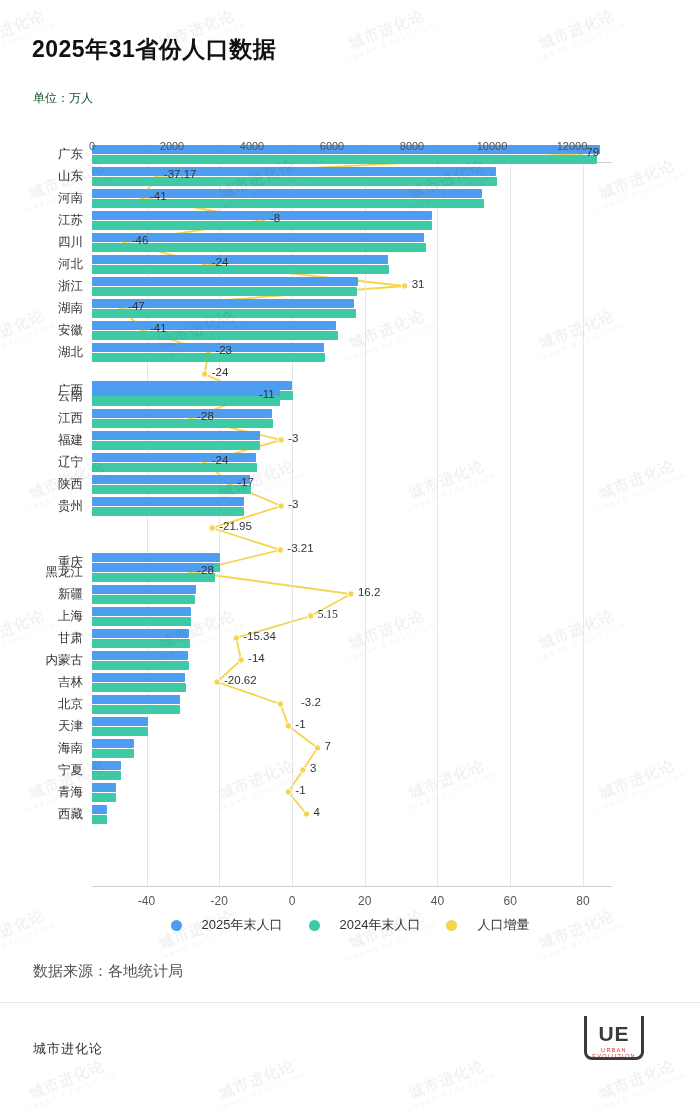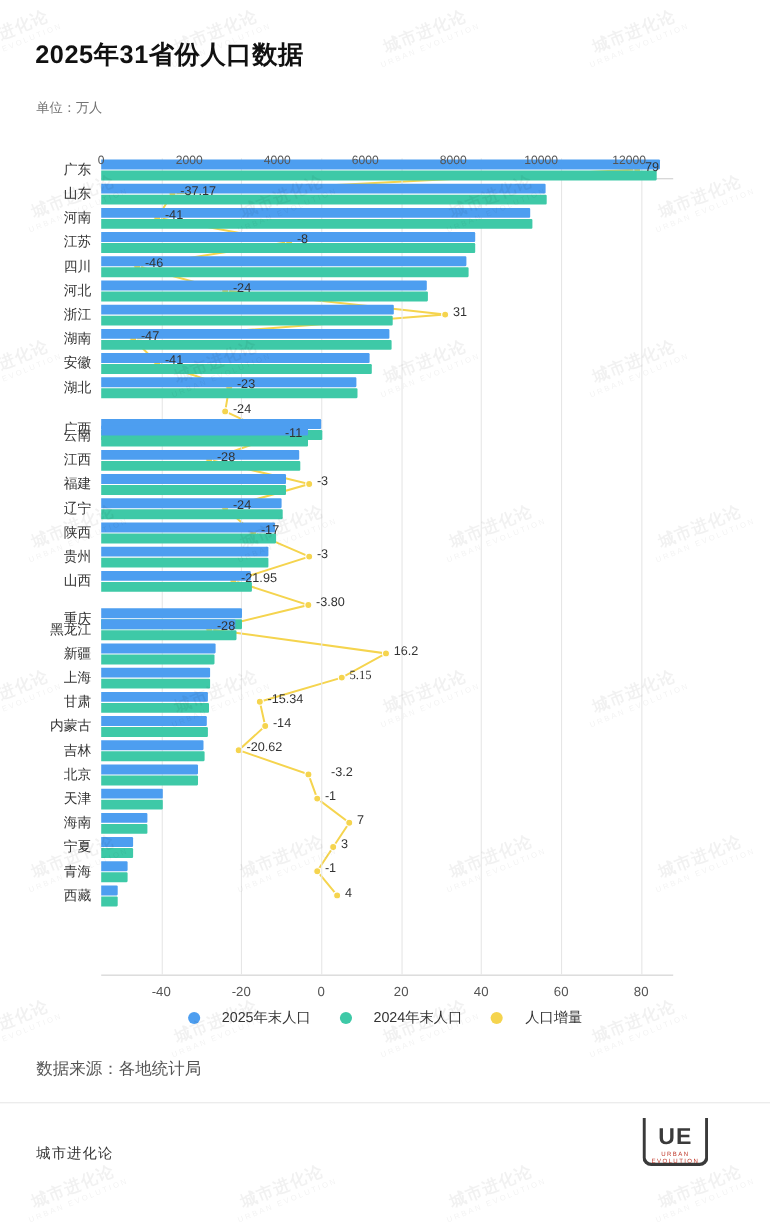--- a/index.html
+++ b/index.html
@@ -28,21 +28,21 @@
   }
   .wm small{display:block;font-size:7px;letter-spacing:2px;font-weight:normal;}
 
   .title{
     position:absolute;left:32px;top:34px;
     font-size:23px;font-weight:bold;color:#111;
     letter-spacing:0.5px;
   }
   .unit{
     position:absolute;left:33px;top:90px;
-    font-size:12px;color:#737373;
+    font-size:12px;color:#14532d;
   }
 
   
   .chart{
     position:absolute;left:0;top:118px;width:700px;height:790px;
   }
   .plot{
     position:absolute;left:92px;top:26px;width:520px;height:742px;
   }
   .gridline{position:absolute;top:0;bottom:0;width:1px;background:#e6e6e6;}
@@ -236,25 +236,20 @@
         <div class="row" style="top: 330px;">
           <div class="cat-label">陕西</div>
           <div class="bar y2025" style="width: 158px; background: rgb(77, 158, 240);"></div>
           <div class="bar y2024" style="width: 158.68px; background: rgb(62, 201, 167);"></div>
         </div>
         <div class="row" style="top: 352px;">
           <div class="cat-label">贵州</div>
           <div class="bar y2025" style="width: 152px; background: rgb(77, 158, 240);"></div>
           <div class="bar y2024" style="width: 152.12px; background: rgb(62, 201, 167);"></div>
         </div>
-        <div class="row" style="top: 374px;">
-          <div class="cat-label">山西</div>
-          <div class="bar y2025" style="width: 136px; background: rgb(77, 158, 240);"></div>
-          <div class="bar y2024" style="width: 136.88px; background: rgb(62, 201, 167);"></div>
-        </div>
         <div class="row" style="top: 396px; margin-top: 12px;">
           <div class="cat-label">重庆</div>
           <div class="bar y2025" style="width: 128px; background: rgb(77, 158, 240);"></div>
           <div class="bar y2024" style="width: 128.12px; background: rgb(62, 201, 167);"></div>
         </div>
         <div class="row" style="top: 418px;">
           <div class="cat-label">黑龙江</div>
           <div class="bar y2025" style="width: 122px; background: rgb(77, 158, 240);"></div>
           <div class="bar y2024" style="width: 123.12px; background: rgb(62, 201, 167);"></div>
         </div>
@@ -324,21 +319,21 @@
         <div class="pt-label" style="left: 57.9091px; top: 178px;">-41</div>
         <div class="pt-label" style="left: 123.364px; top: 200px;">-23</div>
         <div class="pt-label" style="left: 119.727px; top: 222px;">-24</div>
         <div class="pt-label" style="left: 167px; top: 244px;">-11</div>
         <div class="pt-label" style="left: 105.182px; top: 266px;">-28</div>
         <div class="pt-label" style="left: 196.091px; top: 288px;">-3</div>
         <div class="pt-label" style="left: 119.727px; top: 310px;">-24</div>
         <div class="pt-label" style="left: 145.182px; top: 332px;">-17</div>
         <div class="pt-label" style="left: 196.091px; top: 354px;">-3</div>
         <div class="pt-label" style="left: 127.182px; top: 376px;">-21.95</div>
-        <div class="pt-label" style="left: 195.327px; top: 398px;">-3.80</div>
+        <div class="pt-label" style="left: 195.327px; top: 398px;">-3.21</div>
         <div class="pt-label" style="left: 105.182px; top: 420px;">-28</div>
         <div class="pt-label" style="left: 265.909px; top: 442px;">16.2</div>
         <div class="pt-label" style="left: 225.727px; top: 464px; font-family: Liberation Serif, serif;">5.15</div>
         <div class="pt-label" style="left: 151.218px; top: 486px;">-15.34</div>
         <div class="pt-label" style="left: 156.091px; top: 508px;">-14</div>
         <div class="pt-label" style="left: 132.018px; top: 530px;">-20.62</div>
         <div class="pt-label" style="left: 209px; top: 552px;">-3.2</div>
         <div class="pt-label" style="left: 203.364px; top: 574px;">-1</div>
         <div class="pt-label" style="left: 232.455px; top: 596px;">7</div>
         <div class="pt-label" style="left: 217.909px; top: 618px;">3</div>

